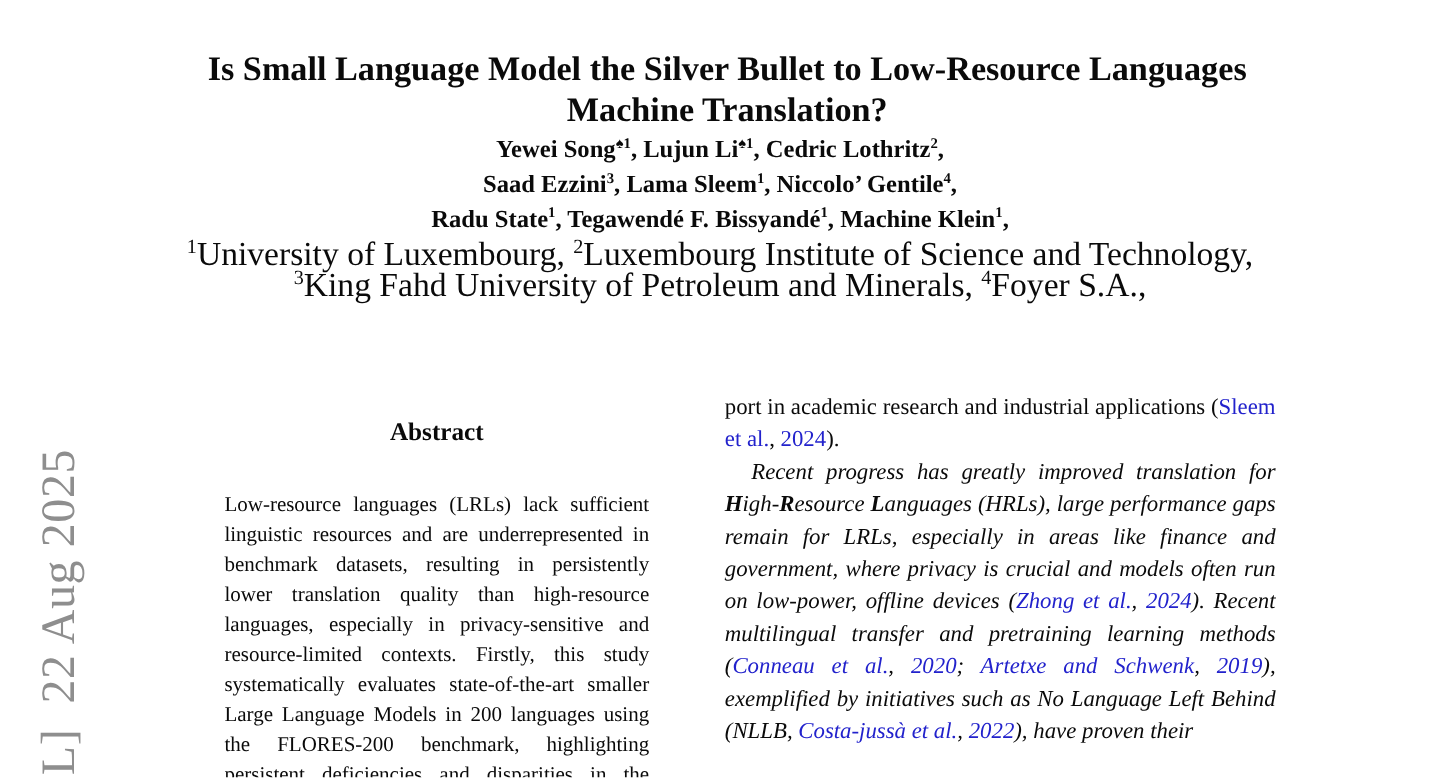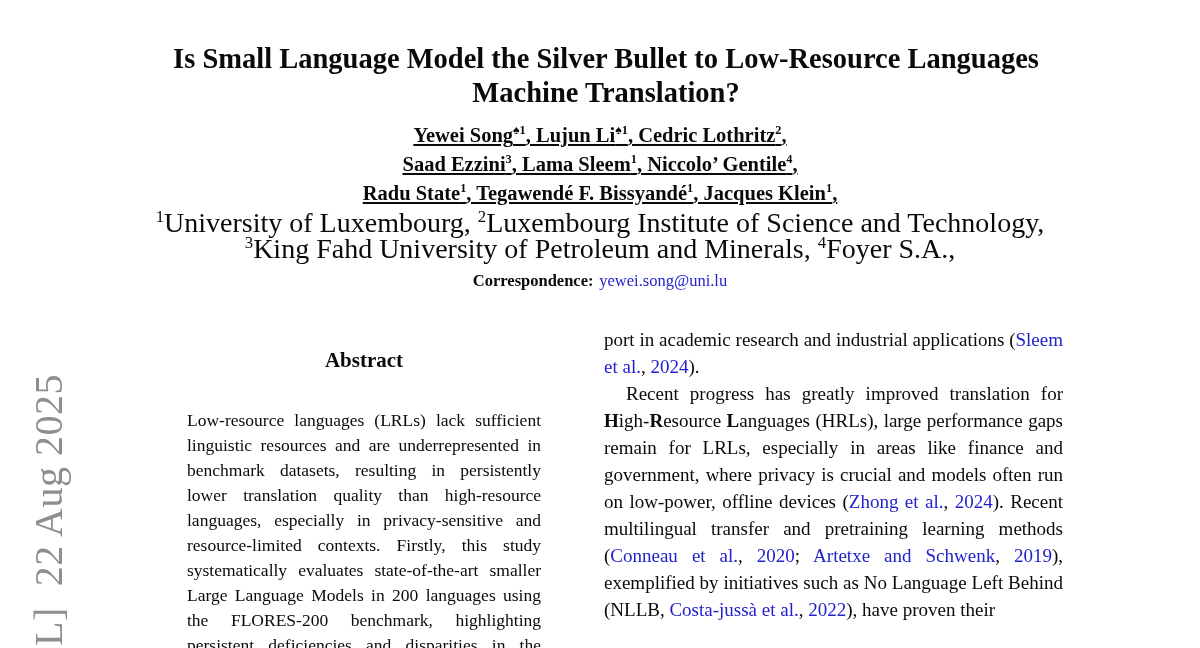--- a/index.html
+++ b/index.html
@@ -12,65 +12,62 @@
   .stamp {
     position:absolute; left:27px; top:646px;
     transform:rotate(-90deg); transform-origin:0 0;
     font-size:40px; line-height:44px; color:#8e8e8e;
     white-space:pre; letter-spacing:0.5px;
   }
   
   .title { margin:0; padding-top:42px; text-align:center; font-weight:bold;
            font-size:28.5px; line-height:34px; }
   .tline { display:block;padding-left:12px; }
-  .authors { margin-top:11px; text-align:center; font-weight:bold;
-             font-size:20.5px; line-height:29px;text-decoration:underline; }
+  .authors { margin-top:1px; text-align:center; font-weight:bold;
+             font-size:20.5px; line-height:29px; }
   .affils { margin-top:2px; text-align:center; font-size:28px; line-height:26px; }
   .corr { margin-top:9px; text-align:center; font-size:16.5px; }
   .corr .cite { margin-left:0.35em; }
   sup { font-size:60%; line-height:0; }
   .cite { color:var(--link,#2222cc); }
   
   .abstract-col { position:absolute; left:175px; top:347px; width:378px; }
   .abstract-col h2 { margin:0 0 35px 0; text-align:center; font-size:21px;
                      line-height:26px; font-weight:bold; }
   .abstract-col p { margin:12px; font-size:17.5px; line-height:25px; text-align:justify; }
   
   .intro-col { position:absolute; left:604px; top:326px; width:459px;
                font-size:19px; line-height:27px; text-align:justify; }
   .intro-col p { margin:0; }
-  .intro-col p.indent { text-indent:22px; }
+  .intro-col p.indent { text-indent:22px;font-style:italic; }
 </style>
 </head>
 <body>
 
 <div class="page">
 
   <div class="stamp">L]  22 Aug 2025</div>
 
   <header>
     <h1 class="title">
       <span class="tline">Is Small Language Model the Silver Bullet to Low-Resource Languages</span>
       <span class="tline">Machine Translation?</span>
     </h1>
 
     <div class="authors">
       <div><span>Yewei Song</span><sup>♠1</sup><span>, Lujun Li</span><sup>♠1</sup><span>, Cedric Lothritz</span><sup>2</sup><span>,</span></div>
       <div><span>Saad Ezzini</span><sup>3</sup><span>, Lama Sleem</span><sup>1</sup><span>, Niccolo’ Gentile</span><sup>4</sup><span>,</span></div>
-      <div><span>Radu State</span><sup>1</sup><span>, Tegawendé F. Bissyandé</span><sup>1</sup><span>, Jacques Klein</span><sup>1</sup><span>,</span></div>
+      <div><span>Radu State</span><sup>1</sup><span>, Tegawendé F. Bissyandé</span><sup>1</sup><span>, Machine Klein</span><sup>1</sup><span>,</span></div>
     </div>
 
     <div class="affils">
       <div><sup>1</sup><span>University of Luxembourg, </span><sup>2</sup><span>Luxembourg Institute of Science and Technology,</span></div>
       <div><sup>3</sup><span>King Fahd University of Petroleum and Minerals, </span><sup>4</sup><span>Foyer S.A.,</span></div>
     </div>
 
-    <div class="corr">
-      <b>Correspondence:</b><span class="cite">yewei.song@uni.lu</span>
-    </div>
   </header>
 
   <section class="abstract-col">
     <h2>Abstract</h2>
     <p>Low-resource languages (LRLs) lack sufficient linguistic resources and are underrepresented in benchmark datasets, resulting in persistently lower translation quality than high-resource languages, especially in privacy-sensitive and resource-limited contexts. Firstly, this study systematically evaluates state-of-the-art smaller Large Language Models in 200 languages using the FLORES-200 benchmark, highlighting persistent deficiencies and disparities in the translation of LRLs. To mitigate these limi-</p>
   </section>
 
   <section class="intro-col">
     <p><span>port in academic research and industrial applications (</span><span class="cite">Sleem et al.</span><span>, </span><span class="cite">2024</span><span>).</span></p>
     <p class="indent"><span>Recent progress has greatly improved translation for </span><b>H</b><span>igh-</span><b>R</b><span>esource </span><b>L</b><span>anguages (HRLs), large performance gaps remain for LRLs, especially in areas like finance and government, where privacy is crucial and models often run on low-power, offline devices (</span><span class="cite">Zhong et al.</span><span>, </span><span class="cite">2024</span><span>). Recent multilingual transfer and pretraining learning methods (</span><span class="cite">Conneau et al.</span><span>, </span><span class="cite">2020</span><span>; </span><span class="cite">Artetxe and Schwenk</span><span>, </span><span class="cite">2019</span><span>), exemplified by initiatives such as No Language Left Behind (NLLB, </span><span class="cite">Costa-jussà et al.</span><span>, </span><span class="cite">2022</span><span>), have proven their</span></p>

